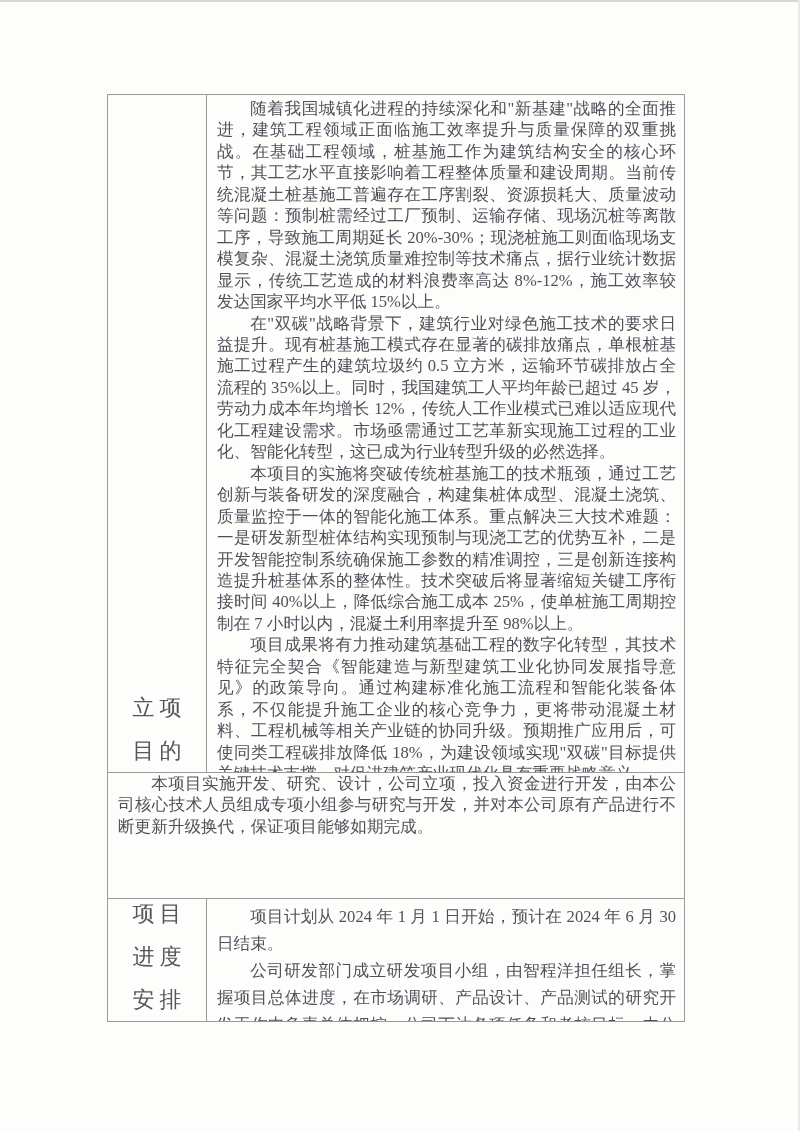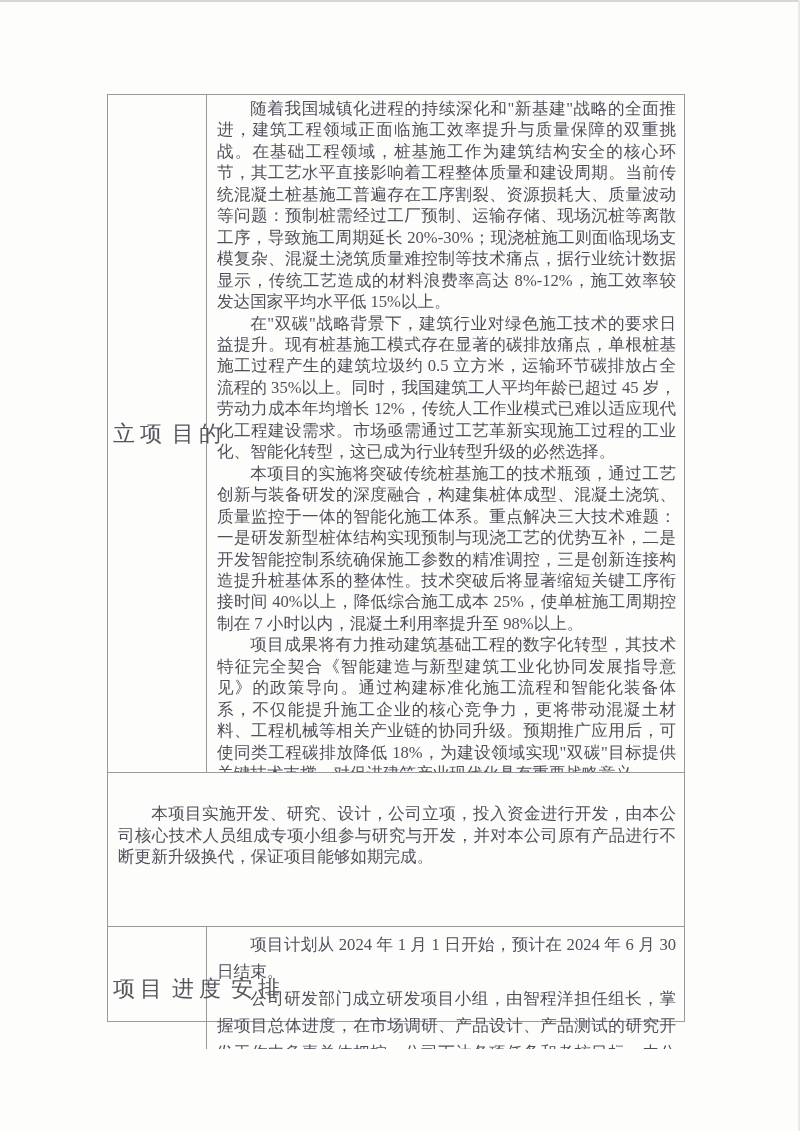--- a/index.html
+++ b/index.html
@@ -38,30 +38,30 @@
     border: 1px solid #9a9a98;
     background: transparent;
     color: #52525a;
   }
   .row {
     display: flex;
     width: 100%;
   }
   .row-purpose   { height: 677px; }
   .row-org       { height: 126px; border-top: 1px solid #9a9a98; }
-  .row-schedule  { height: 123px; border-top: 1px solid #9a9a98; margin-top: 28px; }
+  .row-schedule  { height: 123px; border-top: 1px solid #9a9a98; }
 
   .label-cell {
     width: 99px;
     flex: 0 0 99px;
     border-right: 1px solid #9a9a98;
     display: flex;
-    flex-direction: row;
+    flex-direction: column;
     align-items: center;
-    justify-content: space-between;
+    justify-content: flex-end;
   }
   .label-line {
     font-size: 22px;
     line-height: 43px;
     letter-spacing: 5px;
     padding-left: 5px; 
     color: #55555c;
     white-space: nowrap;
   }
 
@@ -74,21 +74,20 @@
     overflow: hidden;
     color: #50505a;
   }
   .content-cell p {
     margin: 0;
     text-indent: 2em;
   }
   .row-org .content-cell {
     display: flex;
     flex-direction: column;
-    justify-content: center;
     padding-top: 0;
   }
   .row-schedule .content-cell {
     line-height: 27px;
     padding-top: 4px;
   }
 </style>
 </head>
 <body>
 

